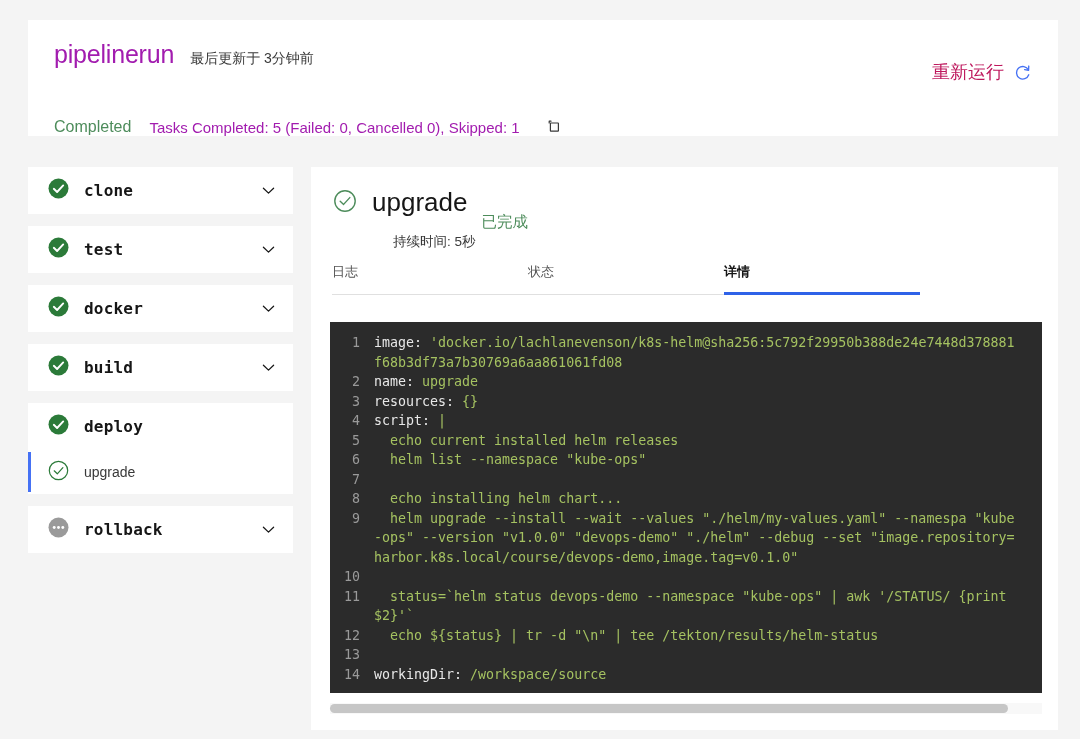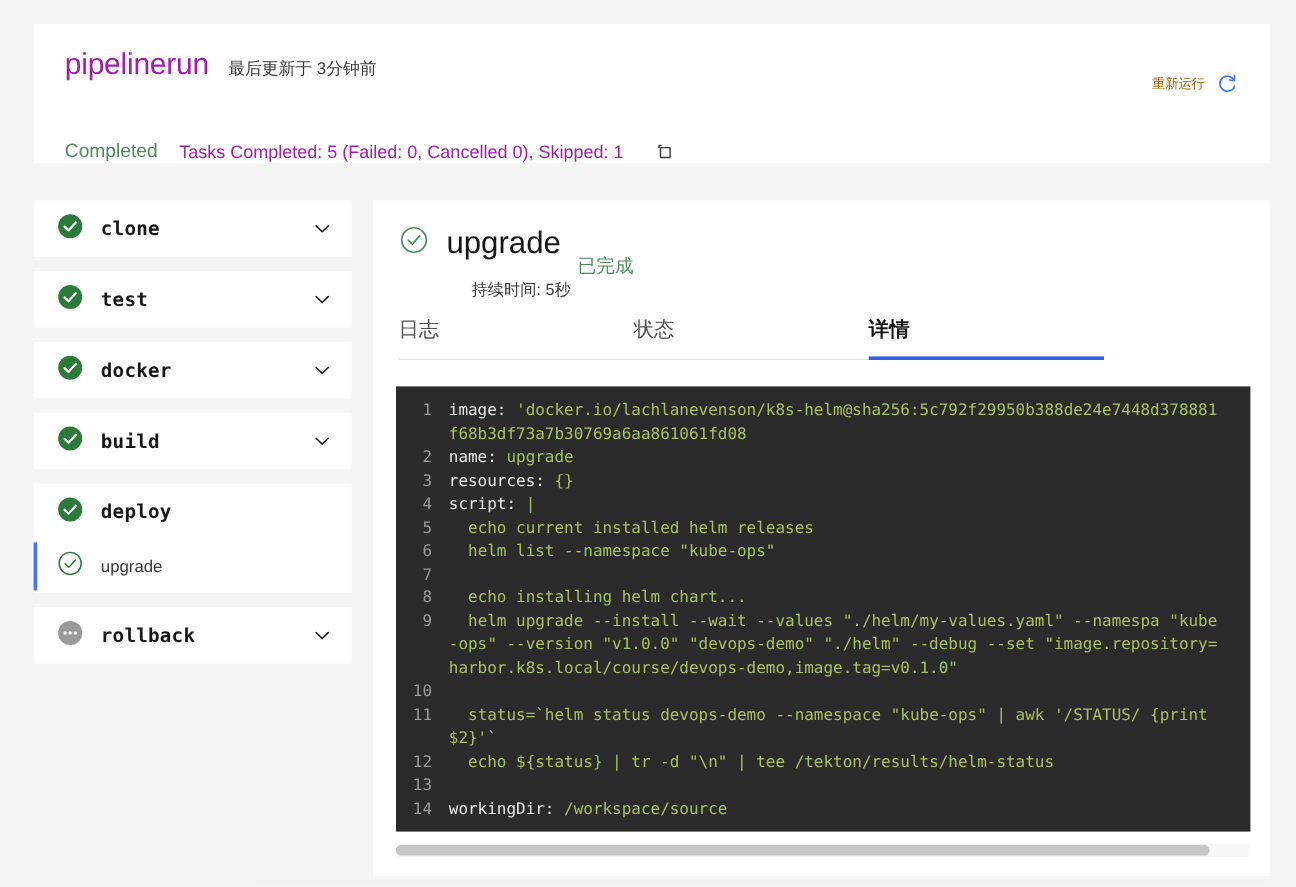--- a/index.html
+++ b/index.html
@@ -34,22 +34,22 @@
     font-size: 14px;
     color: #393939;
   }
   .rerun-wrap {
     position: absolute;
     right: 26px; top: 40px;
     display: flex; align-items: center; gap: 9px;
     cursor: pointer;
   }
   .rerun-label {
-    font-size: 11px;
-    color: #a16207;
+    font-size: 18px;
+    color: #be185d;
   }
   .rerun-icon { display: block; width: 19px; height: 19px; }
   .header-status {
     position: absolute;
     left: 26px; top: 98px;
     display: flex; align-items: flex-end; gap: 18px;
   }
   .status-done {
     font-size: 16px;
     color: #4d8c5b;
@@ -151,21 +151,21 @@
     position: absolute;
     left: 21px; top: 96px;
     width: 588px;
     display: flex;
     border-bottom: 1px solid #e0e0e0;
   }
   .tab {
     flex: 0 0 auto;
     width: 196px;
     padding: 0 0 13px 0;
-    font-size: 17px;
+    font-size: 13px;
     color: #525252;
     cursor: pointer;
     position: relative;
     text-align: left;
     background: none;
     border: none;
     font-family: inherit;
   }
   .tab.active {
     color: #161616;

